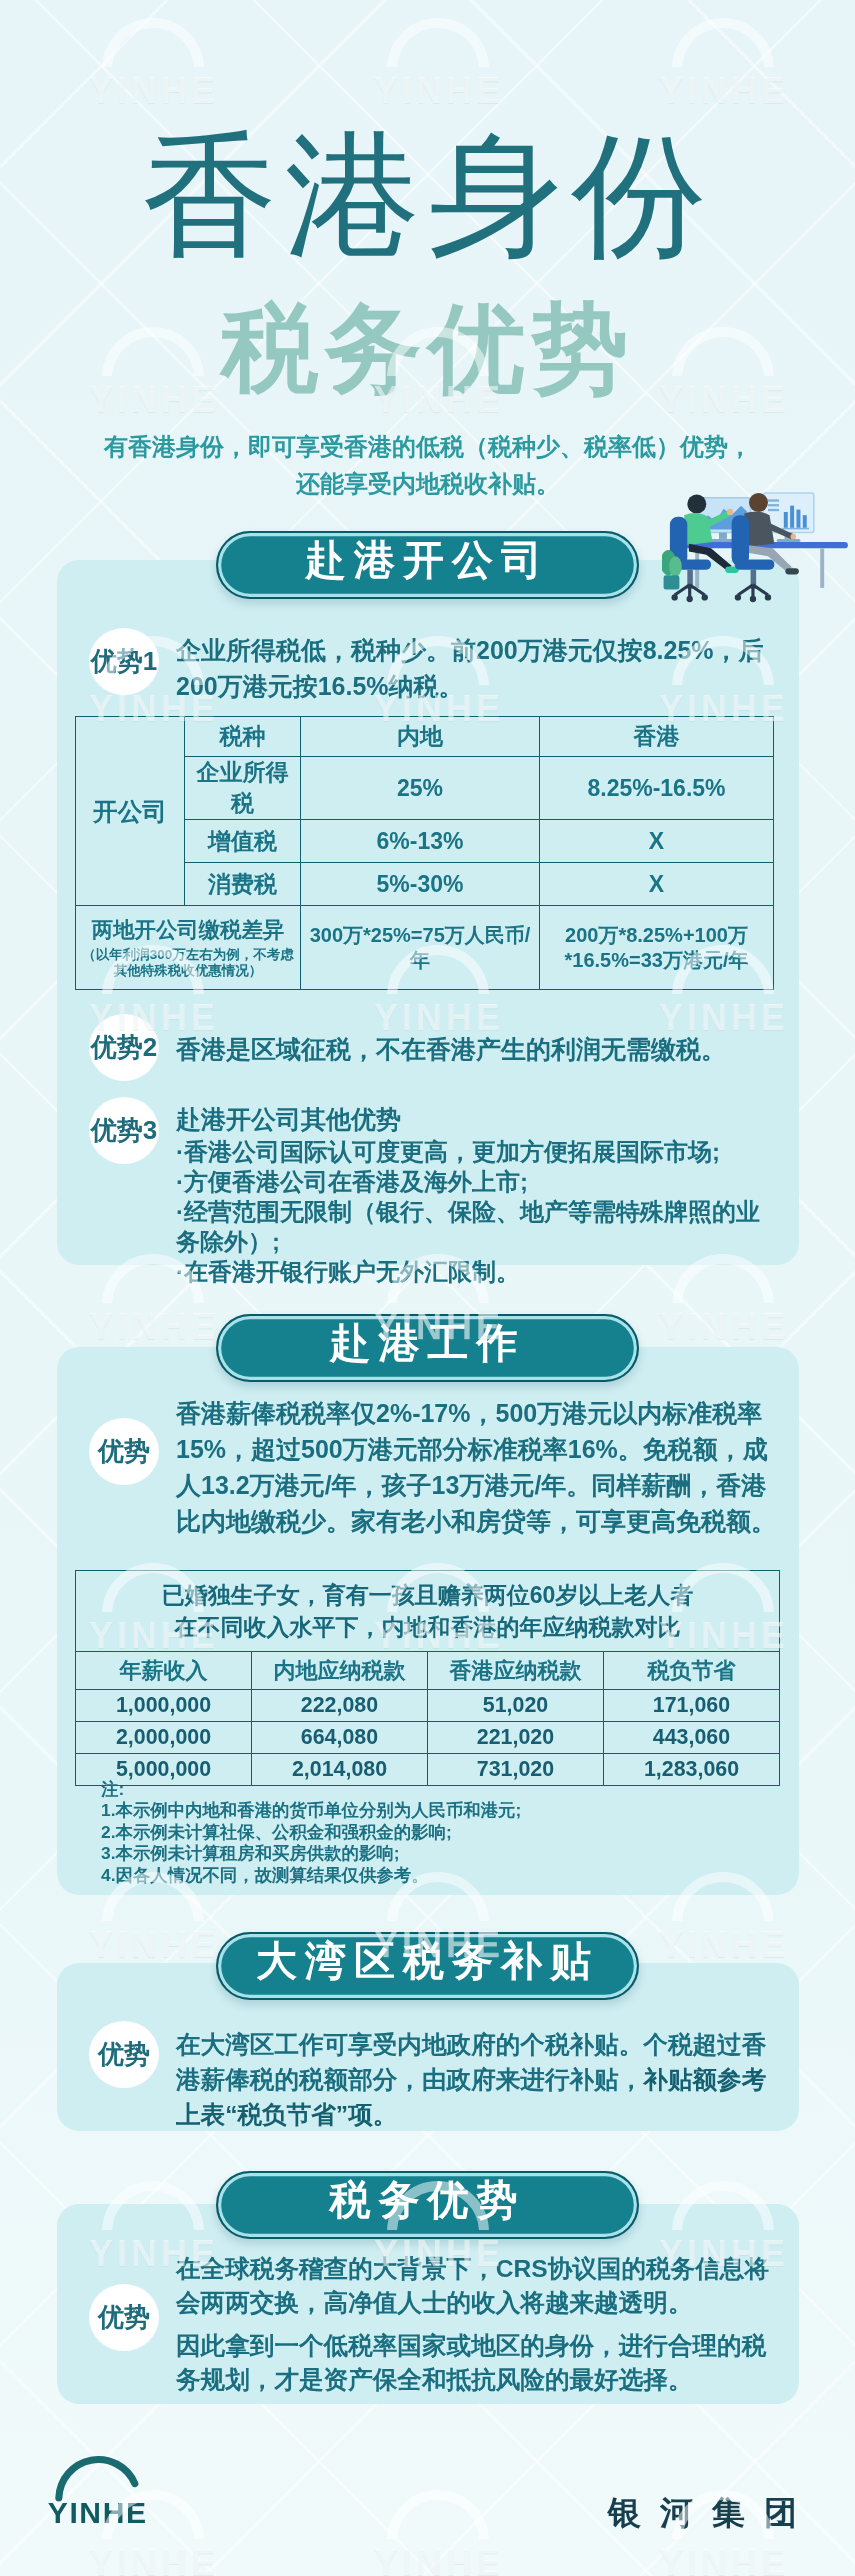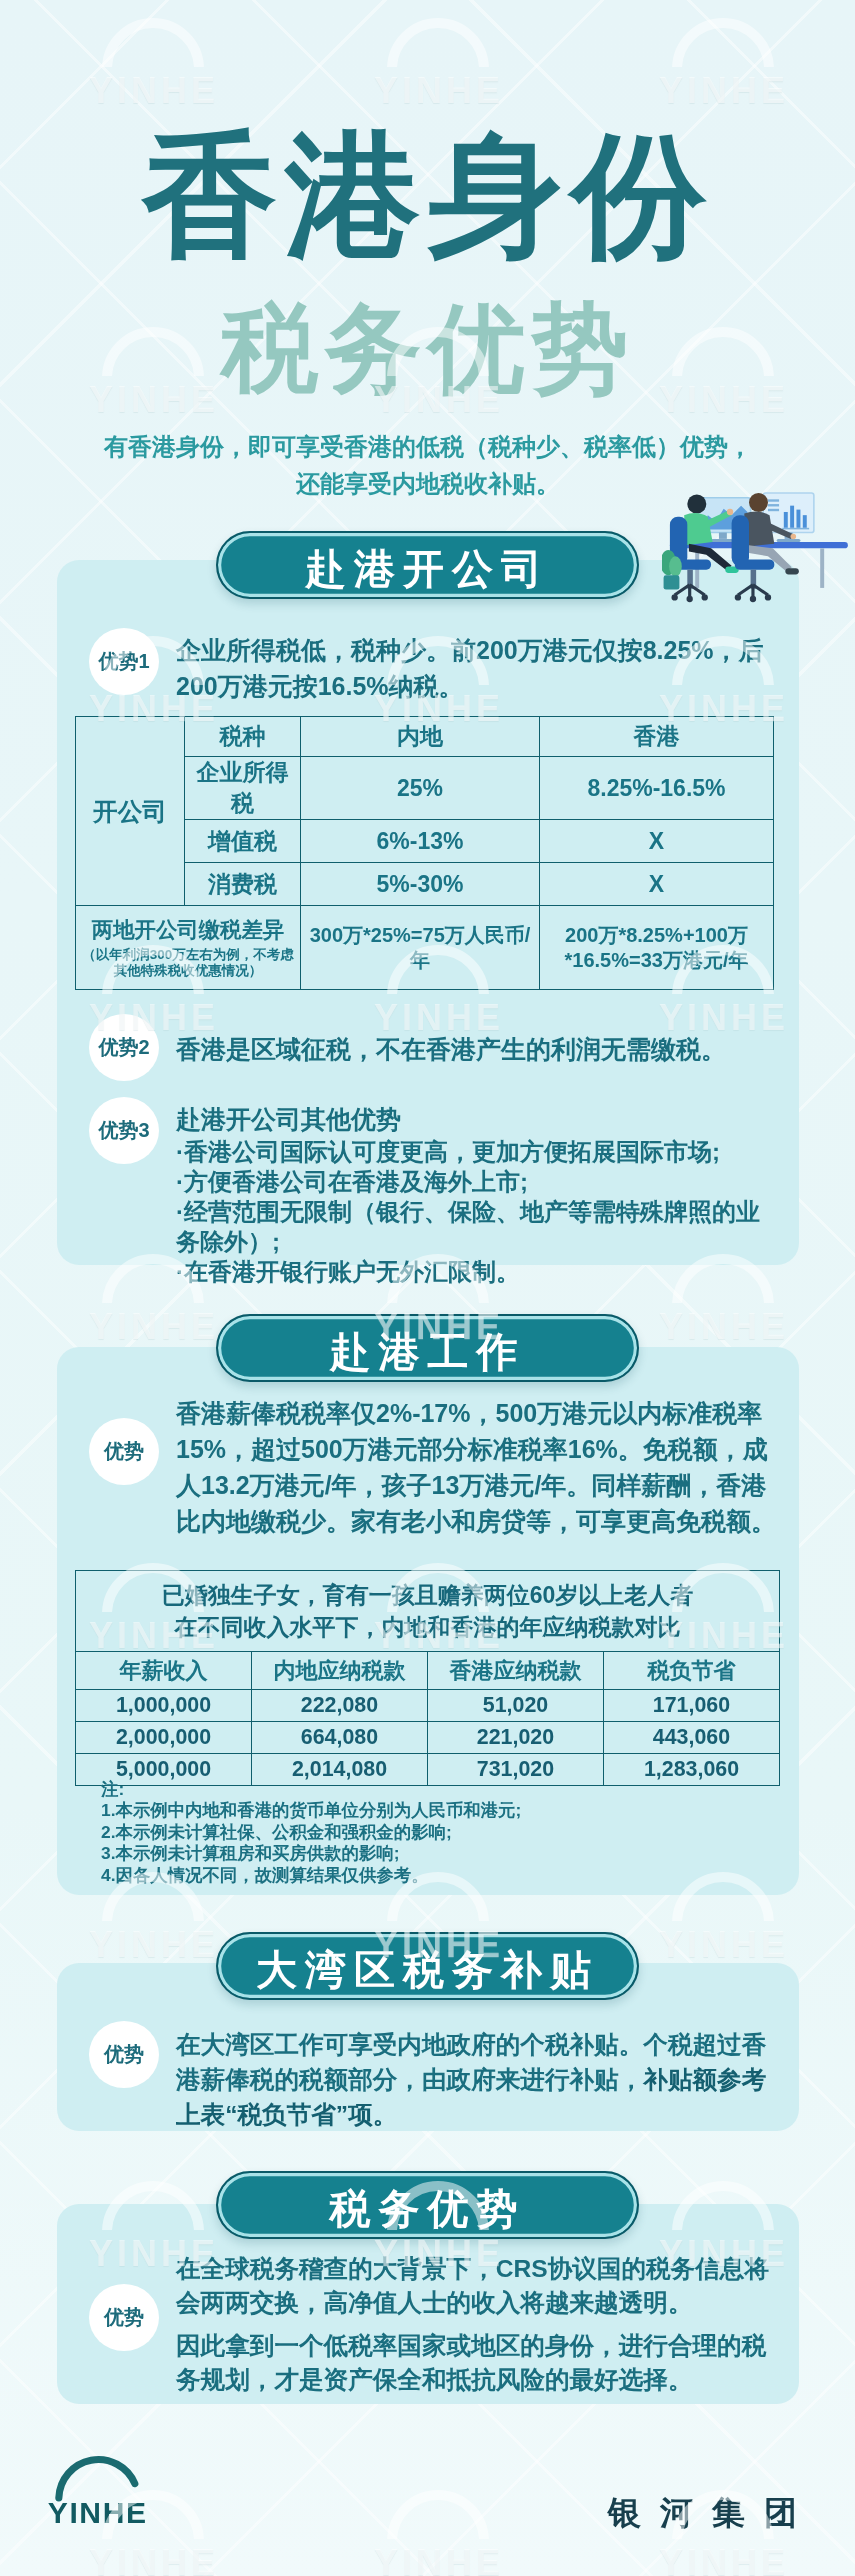--- a/index.html
+++ b/index.html
@@ -19,43 +19,43 @@
     color:rgba(255,255,255,.5);text-shadow:0 0.8px 0.8px rgba(170,200,205,.25);
   }
   .wm::before{
     content:"";position:absolute;left:12.7px;top:-52px;width:82px;height:82px;
     border:10.3px solid rgba(255,255,255,.5);border-radius:50%;
     clip-path:inset(-10% -10% 52% -10%);
   }
   
   .title1{
     position:absolute;top:128px;left:0;width:100%;text-align:center;
-    font-size:135px;font-weight:700;letter-spacing:8px;color:#20717d;line-height:1;
+    font-size:135px;font-weight:400;letter-spacing:8px;color:#20717d;line-height:1;
   }
   .title2{
     position:absolute;top:300px;left:0;width:100%;text-align:center;
     font-size:97px;font-weight:800;letter-spacing:6.3px;color:#95c8c0;line-height:1;
   }
   .subtitle{
     position:absolute;top:428px;left:0;width:100%;text-align:center;
     font-size:24px;font-weight:700;color:#2b9aa0;line-height:37px;
   }
   
   .card{position:absolute;left:57px;width:742px;background:#cfeef2;border-radius:22px;}
   .pill{
     position:absolute;left:216px;width:423px;height:68px;z-index:3;
     background:#15818f;border:2.4px solid #0a5a68;border-radius:36px;
     box-shadow:inset 0 0 0 3.2px #a8e2e8, 0 4.8px 9.5px rgba(10,80,95,.18);
-    display:flex;align-items:flex-end;justify-content:center;
+    display:flex;align-items:flex-start;justify-content:center;
     color:#ffffff;font-size:41px;font-weight:800;letter-spacing:8px;
   }
   .badge{
     position:absolute;left:89px;width:70px;height:67px;background:#ffffff;border-radius:50%;
     display:flex;align-items:center;justify-content:center;
-    color:#1d6b7b;font-size:20px;font-weight:800;z-index:2;
+    color:#1d6b7b;font-size:26px;font-weight:800;z-index:2;
   }
   .adv-text{
     position:absolute;left:176px;width:601px;z-index:2;
     color:#1a6e7f;font-size:25px;font-weight:700;line-height:36px;
   }
   .adv-text .b{font-weight:800;color:#145f70;}
   .bullets div{font-size:24px;line-height:30px;}
   
   table{position:absolute;left:75px;border-collapse:collapse;table-layout:fixed;z-index:2;
     color:#1a7486;font-weight:700;text-align:center;}

